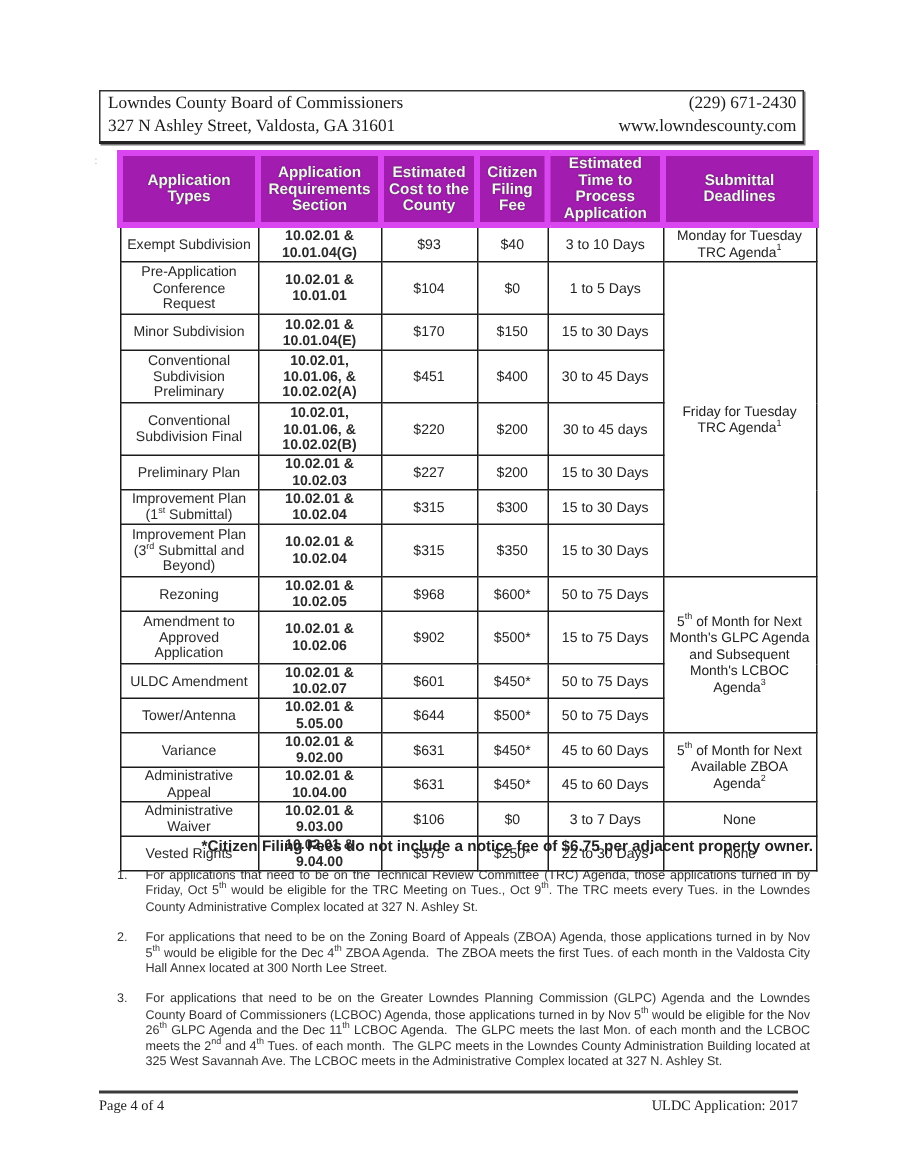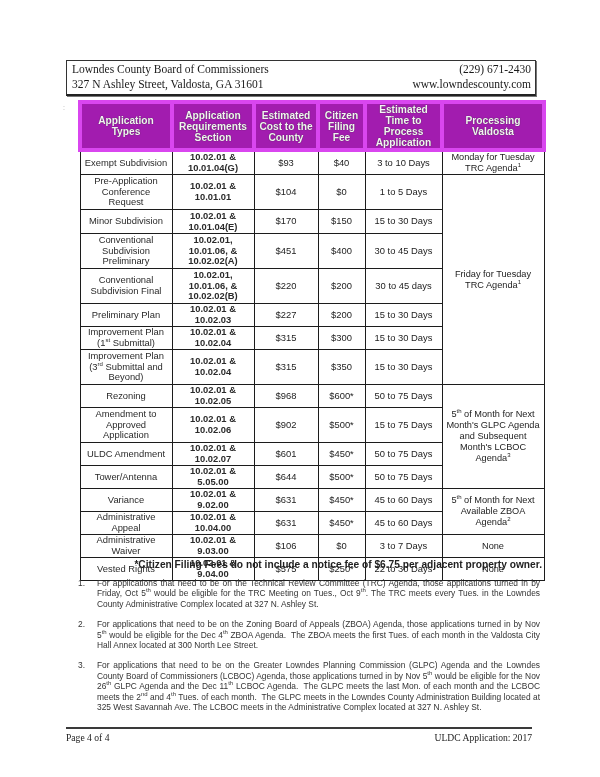--- a/index.html
+++ b/index.html
@@ -75,21 +75,21 @@
       <col style="width:77px">
       <col style="width:102px">
   </colgroup>
   <thead>
     <tr>
       <th>Application Types</th>
       <th>Application Requirements Section</th>
       <th>Estimated Cost to the County</th>
       <th>Citizen Filing Fee</th>
       <th>Estimated Time to Process Application</th>
-      <th>Processing Valdosta</th>
+      <th>Submittal Deadlines</th>
     </tr>
   </thead>
   <tbody>
 
     <tr style="height:24px">
       <td class="type">Exempt Subdivision</td>
       <td class="sec">10.02.01 &amp; 10.01.04(G)</td>
       <td>$93</td>
       <td>$40</td>
       <td>3 to 10 Days</td>

